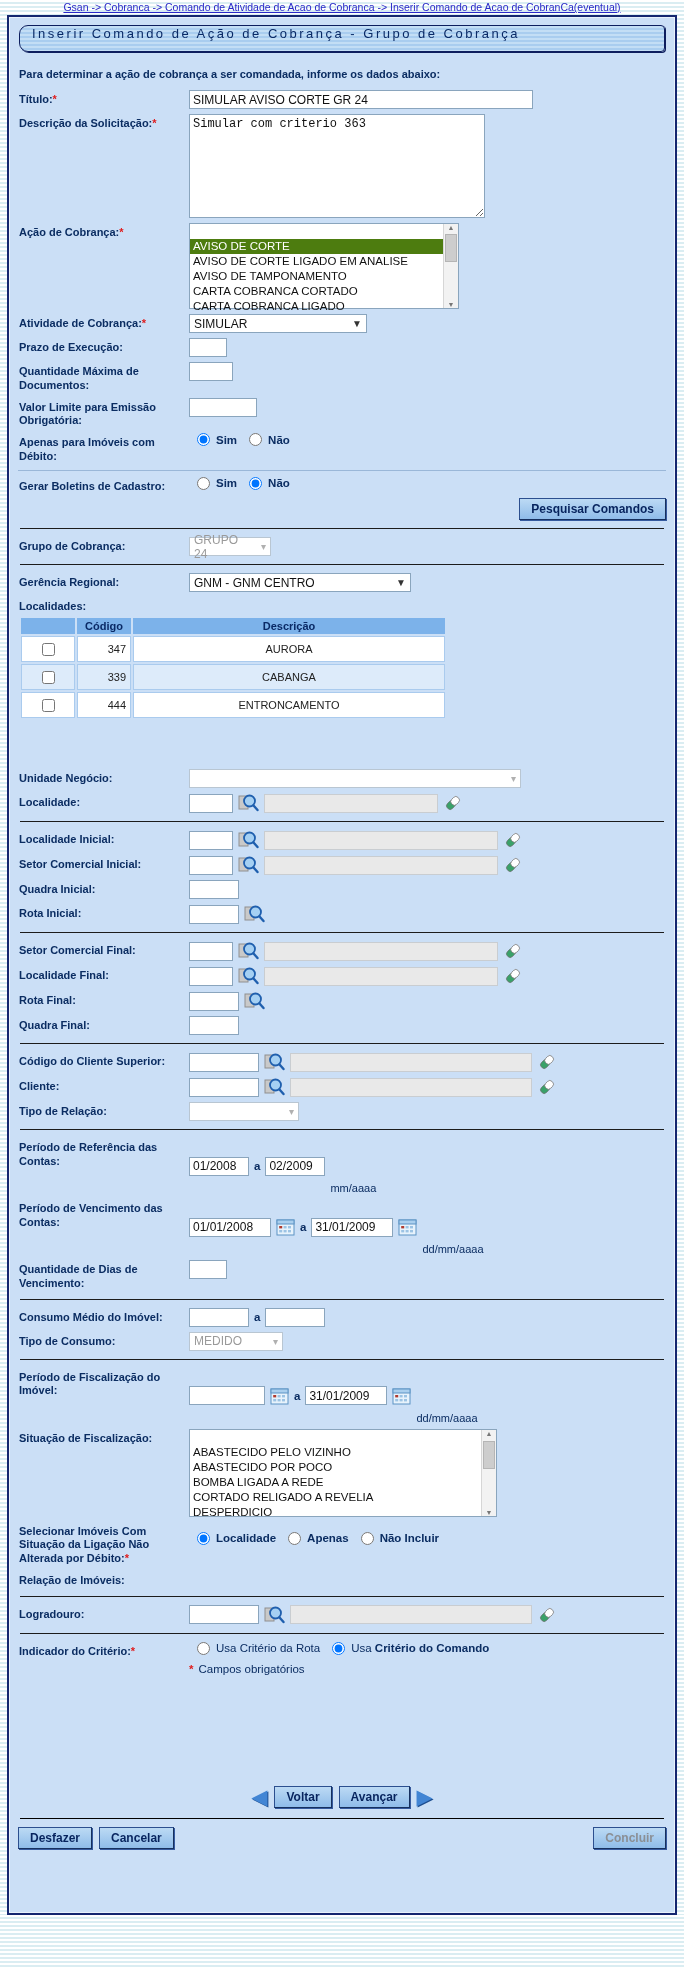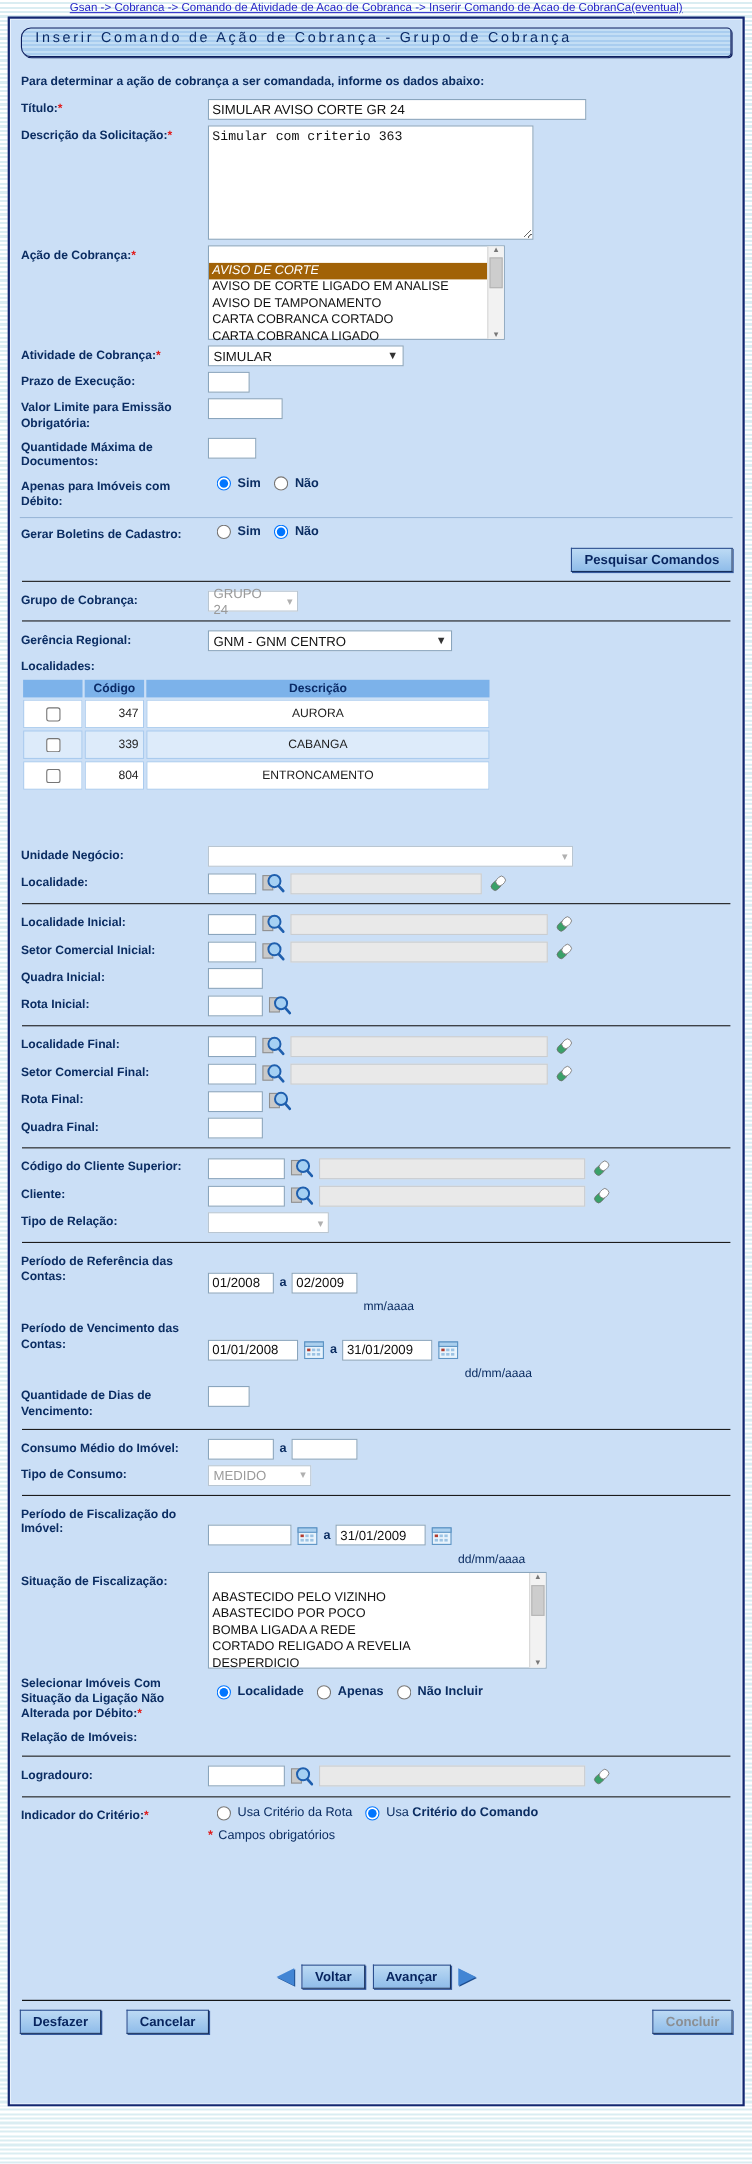--- a/index.html
+++ b/index.html
@@ -35,21 +35,21 @@
   .w340{width:336px}
   .ro{background:#e9e9e9;border:1px solid #c9cdd1;height:17px;}
   .ro.w172{width:172px}.ro.w232{width:232px}.ro.w240{width:240px}
   textarea.ta{
     width:288px;height:98px;border:1px solid #8aa5bd;resize:both;
     font:12px "Liberation Mono","DejaVu Sans Mono",monospace;color:#111;padding:2px 3px;background:#fff;
   }
   .listbox{background:#fff;border:1px solid #8aa5bd;position:relative;}
   .listbox .opts{margin-right:15px;overflow:hidden;}
   .opt{height:15px;line-height:15px;font-size:11.5px;color:#111;padding:0 3px;white-space:nowrap;overflow:hidden;}
-  .opt.selected{background:#a16207;color:#fff;font-style:italic;}
+  .opt.selected{background:#4d7c0f;color:#fff;}
   .vscroll{position:absolute;top:0;right:0;bottom:0;width:14px;background:#f2f2f2;border-left:1px solid #d6d6d6;
     display:flex;flex-direction:column;align-items:center;justify-content:space-between;font-size:7px;color:#777;}
   .thumb{width:10px;background:#cdcdcd;border:1px solid #b5b5b5;flex:0 0 auto;}
   .sel{background:#fff;border:1px solid #8aa5bd;height:19px;display:inline-flex;align-items:center;
     padding:0 4px;font-size:12px;color:#111;justify-content:space-between;box-sizing:border-box;}
   .sel .arrow{color:#333;font-size:10px;margin-left:8px;}
   .sel.disabled{color:#9a9a9a;border-color:#b9c6d2;}
   .sel.disabled .arrow{color:#b0b0b0;}
   .radio-line{display:flex;align-items:center;gap:4px;font-size:11.5px;font-weight:bold;color:#0b2d62;}
   .radio-line input{margin:0 2px 0 8px;}
@@ -72,21 +72,21 @@
   table.loc th{background:#7cb2ea;color:#0a2a66;font-size:11px;font-weight:bold;padding:2px 4px;}
   table.loc td{background:#fff;border:1px solid #aacbee;font-size:11px;color:#222;padding:2.5px 4px;}
   table.loc tr.alt td{background:#ddebfa;}
   table.loc td.chk{width:44px;text-align:center;}
   table.loc td.code{width:44px;text-align:right;}
   table.loc td.desc{text-align:center;}
   .right{display:flex;justify-content:flex-end;}
   .navrow{display:flex;align-items:center;justify-content:center;gap:7px;margin:14px 0 10px 0;}
   .navarrow{color:#4285d4;font-size:21px;line-height:20px;cursor:pointer;text-shadow:1px 1px 0 #1d4d8f;}
   .footer{display:flex;align-items:center;justify-content:space-between;margin-top:8px;}
-  .footer .left{display:flex;gap:23px;}
+  .footer .left{display:flex;gap:7px;}
   .icon{display:inline-flex;align-items:center;cursor:pointer;flex:0 0 auto;}
   .spacer44{height:44px;}
   .spacer92{height:92px;}
 </style>
 </head>
 <body>
 
 <div class="breadcrumb">Gsan -&gt; Cobranca -&gt; Comando de Atividade de Acao de Cobranca -&gt; Inserir Comando de Acao de CobranCa(eventual)</div>
 
 <div class="panel">
@@ -143,30 +143,30 @@
   </div>
 
   <div class="row">
     <div class="lbl">Prazo de Execução:</div>
     <div class="ctl">
         <input class="inp w34" style="">
       </div>
   </div>
 
   <div class="row">
+    <div class="lbl">Quantidade Máxima de Documentos:</div>
+    <div class="ctl">
+        <input class="inp w40" style="">
+      </div>
+  </div>
+
+  <div class="row">
     <div class="lbl">Valor Limite para Emissão Obrigatória:</div>
     <div class="ctl">
         <input class="inp w64" style="">
-      </div>
-  </div>
-
-  <div class="row">
-    <div class="lbl">Quantidade Máxima de Documentos:</div>
-    <div class="ctl">
-        <input class="inp w40" style="">
       </div>
   </div>
 
   <div class="row">
     <div class="lbl">Apenas para Imóveis com Débito:</div>
     <div class="ctl radio-line">
       <input type="radio" name="apenasDebito" checked="" style="">
       <span>Sim</span>
       <input type="radio" name="apenasDebito" style="">
       <span>Não</span>
@@ -225,21 +225,21 @@
       <td class="code">347</td>
       <td class="desc">AURORA</td>
     </tr>
     <tr class="alt">
       <td class="chk"><input type="checkbox" style=""></td>
       <td class="code">339</td>
       <td class="desc">CABANGA</td>
     </tr>
     <tr>
       <td class="chk"><input type="checkbox" style=""></td>
-      <td class="code">804</td>
+      <td class="code">444</td>
       <td class="desc">ENTRONCAMENTO</td>
     </tr>
   </tbody>
     </table>
 
   <div class="spacer44"></div>
 
   <div class="row">
     <div class="lbl">Unidade Negócio:</div>
     <div class="ctl">
@@ -338,44 +338,44 @@
             <circle cx="11.5" cy="8" r="5.5" fill="#a5d0f3" stroke="#1f5fae" stroke-width="1.8"></circle>
             <line x1="15.5" y1="12.5" x2="19.5" y2="17" stroke="#1f5fae" stroke-width="2.4" stroke-linecap="round"></line>
           </svg>
         </span>
     </div>
   </div>
 
   <hr class="div">
 
   <div class="row">
+    <div class="lbl">Setor Comercial Final:</div>
+    <div class="ctl">
+      <input class="inp w40" style="">
+      <span class="icon">
+          <svg width="21" height="20" viewBox="0 0 21 20">
+            <rect x="1" y="3" width="9" height="13" fill="#c9c9c9" stroke="#8f8f8f"></rect>
+            <circle cx="11.5" cy="8" r="5.5" fill="#a5d0f3" stroke="#1f5fae" stroke-width="1.8"></circle>
+            <line x1="15.5" y1="12.5" x2="19.5" y2="17" stroke="#1f5fae" stroke-width="2.4" stroke-linecap="round"></line>
+          </svg>
+        </span>
+      <div class="ro w232"></div>
+      <span class="icon">
+          <svg width="20" height="20" viewBox="0 0 20 20">
+            <g transform="rotate(-45 10 10)">
+              <rect x="2.5" y="6.5" width="9.5" height="7" rx="3.2" fill="#3aa169" stroke="#6f6f6f" stroke-width="0.7"></rect>
+              <rect x="8.5" y="6.5" width="9" height="7" rx="3.2" fill="#ffffff" stroke="#6f6f6f" stroke-width="0.7"></rect>
+            </g>
+          </svg>
+        </span>
+    </div>
+  </div>
+
+  <div class="row">
     <div class="lbl">Localidade Final:</div>
-    <div class="ctl">
-      <input class="inp w40" style="">
-      <span class="icon">
-          <svg width="21" height="20" viewBox="0 0 21 20">
-            <rect x="1" y="3" width="9" height="13" fill="#c9c9c9" stroke="#8f8f8f"></rect>
-            <circle cx="11.5" cy="8" r="5.5" fill="#a5d0f3" stroke="#1f5fae" stroke-width="1.8"></circle>
-            <line x1="15.5" y1="12.5" x2="19.5" y2="17" stroke="#1f5fae" stroke-width="2.4" stroke-linecap="round"></line>
-          </svg>
-        </span>
-      <div class="ro w232"></div>
-      <span class="icon">
-          <svg width="20" height="20" viewBox="0 0 20 20">
-            <g transform="rotate(-45 10 10)">
-              <rect x="2.5" y="6.5" width="9.5" height="7" rx="3.2" fill="#3aa169" stroke="#6f6f6f" stroke-width="0.7"></rect>
-              <rect x="8.5" y="6.5" width="9" height="7" rx="3.2" fill="#ffffff" stroke="#6f6f6f" stroke-width="0.7"></rect>
-            </g>
-          </svg>
-        </span>
-    </div>
-  </div>
-
-  <div class="row">
-    <div class="lbl">Setor Comercial Final:</div>
     <div class="ctl">
       <input class="inp w40" style="">
       <span class="icon">
           <svg width="21" height="20" viewBox="0 0 21 20">
             <rect x="1" y="3" width="9" height="13" fill="#c9c9c9" stroke="#8f8f8f"></rect>
             <circle cx="11.5" cy="8" r="5.5" fill="#a5d0f3" stroke="#1f5fae" stroke-width="1.8"></circle>
             <line x1="15.5" y1="12.5" x2="19.5" y2="17" stroke="#1f5fae" stroke-width="2.4" stroke-linecap="round"></line>
           </svg>
         </span>
       <div class="ro w232"></div>

